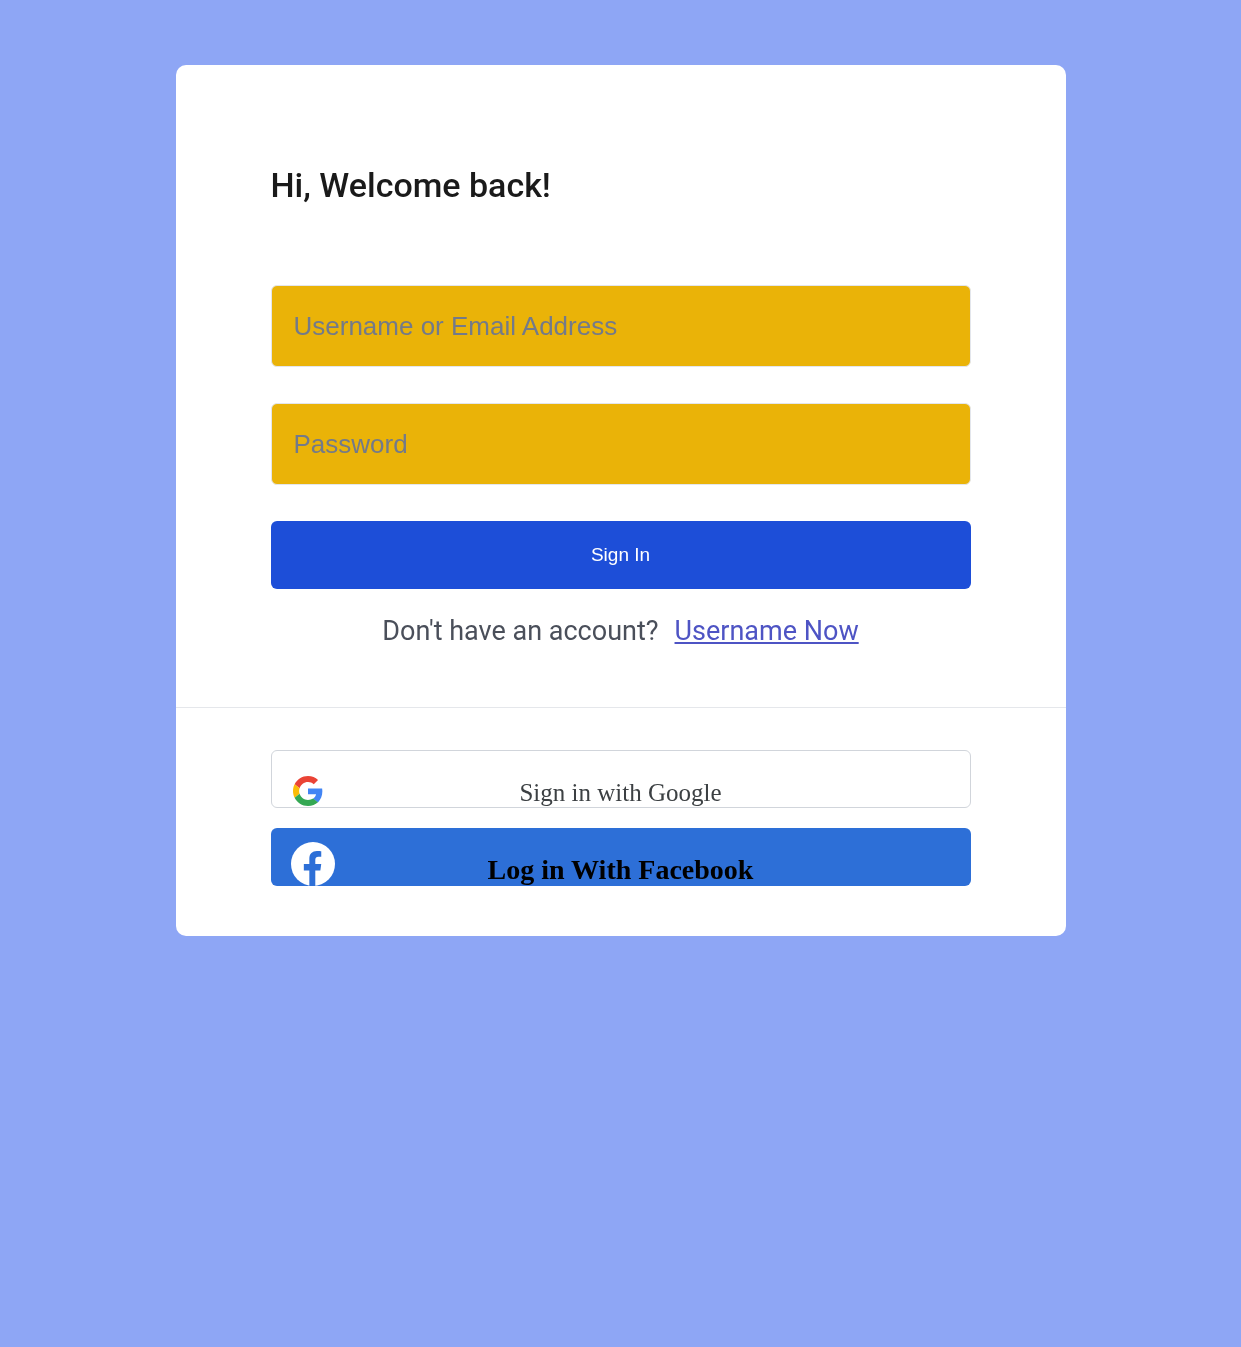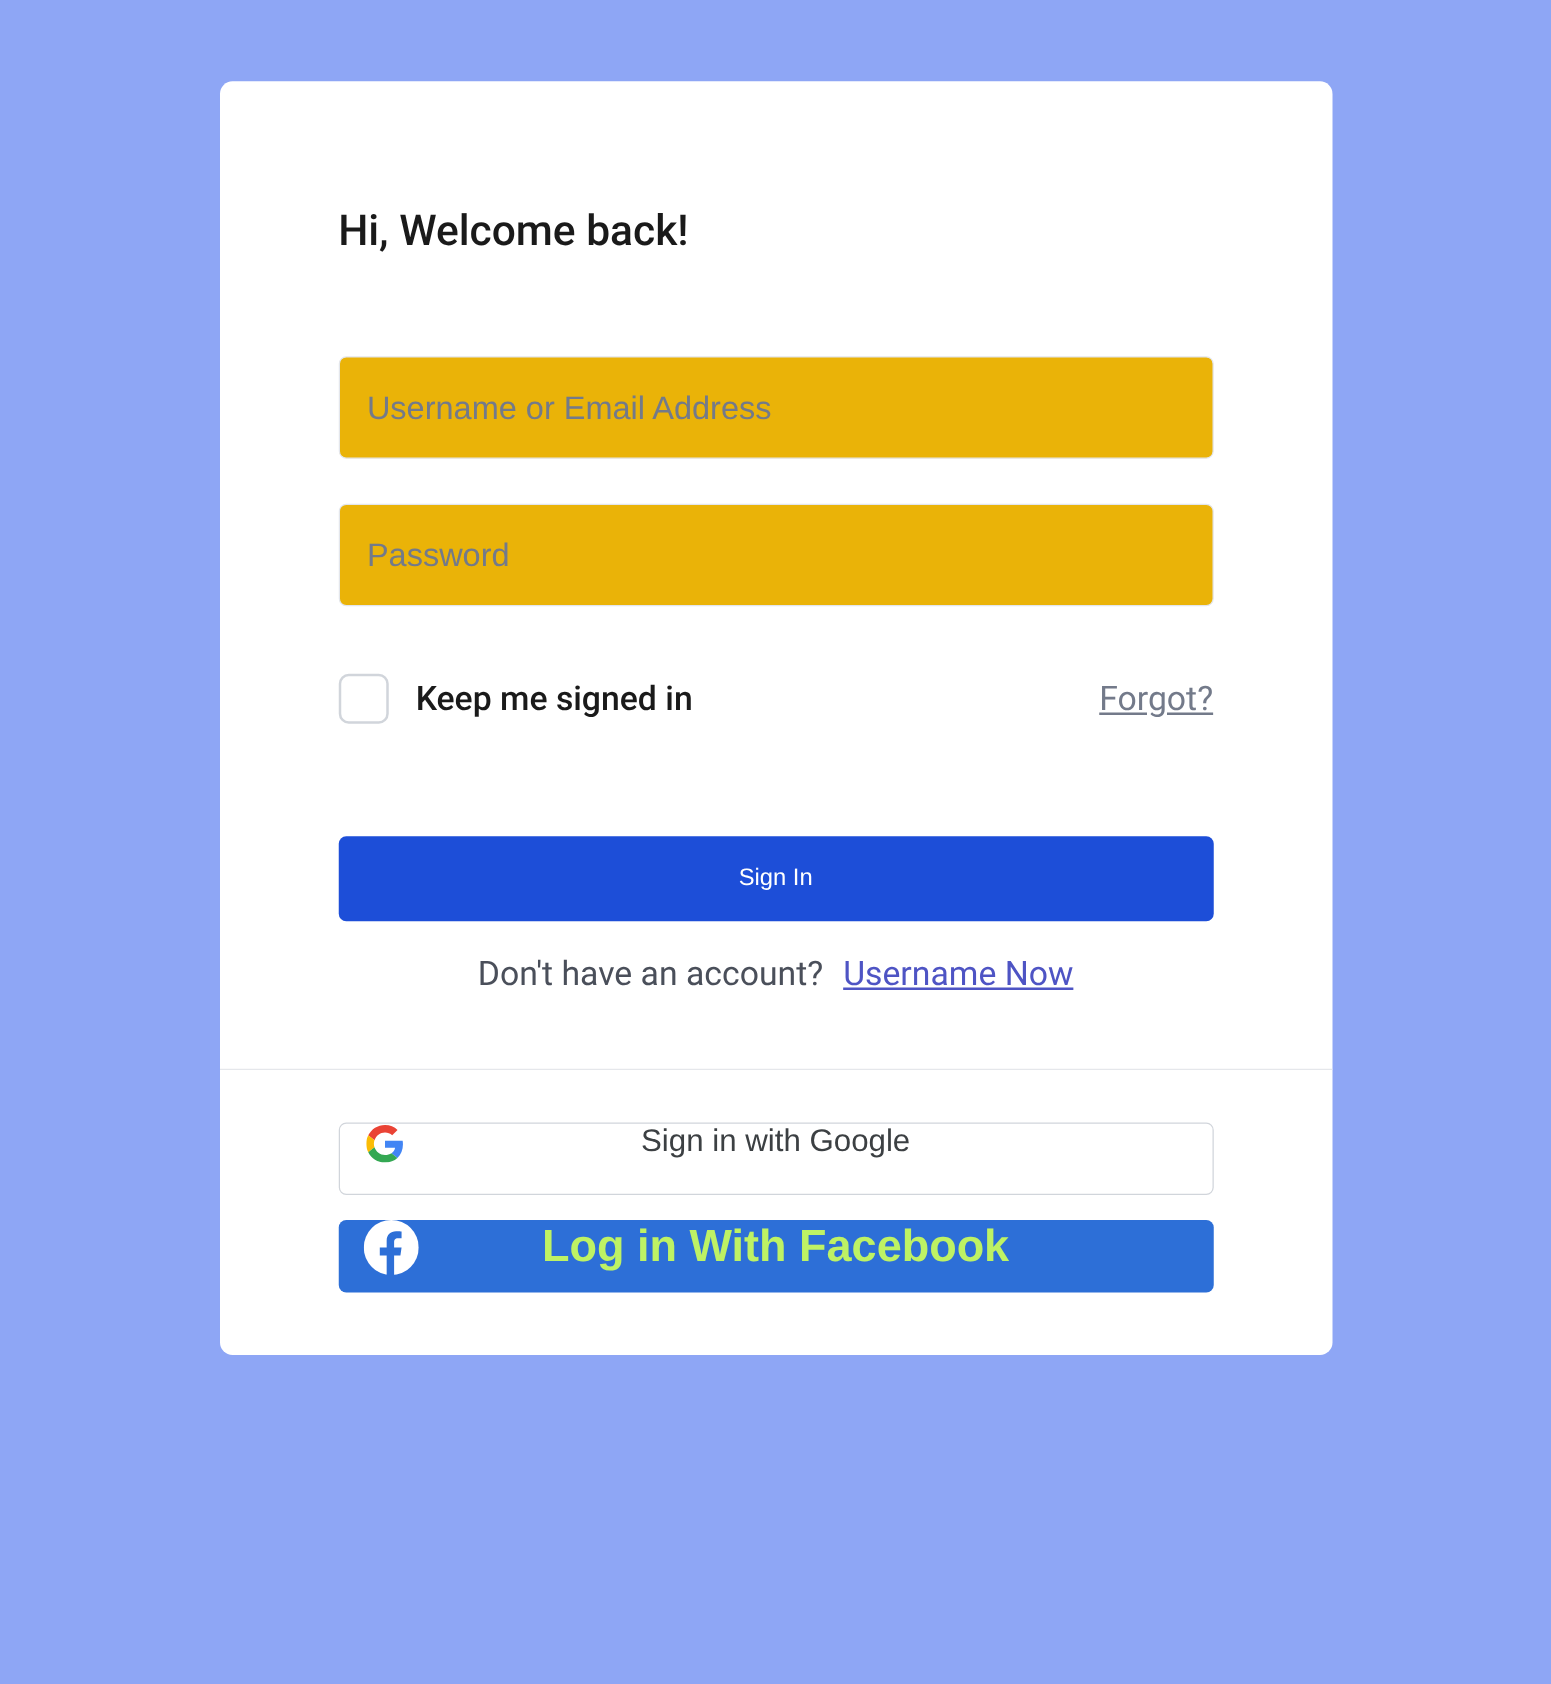--- a/index.html
+++ b/index.html
@@ -131,39 +131,40 @@
     
     .social-section {
       padding: 42px 95px 50px 95px;
     }
     
     .social-btn {
       width: 100%;
       height: 58px;
       border-radius: 6px;
       display: flex;
-      align-items: flex-start;
+      align-items: flex-end;
       cursor: pointer;
       font-size: 25px;
       position: relative;
+      font-family: Liberation Serif, serif;
     }
     
     .google-btn {
       background: #fff;
       border: 1px solid #d1d5db;
       color: #3c4043;
       margin-bottom: 20px;
     }
     
     .facebook-btn {
       background: #2d6fd7;
       border: none;
-      color: #bef264;
+      color: #000000;
       font-weight: 700;
-      font-size: 36px;
+      font-size: 28px;
     }
     
     .social-icon {
       position: absolute;
       left: 20px;
       width: 32px;
       height: 32px;
       display: flex;
       align-items: center;
       justify-content: center;
@@ -183,27 +184,20 @@
 <body>
 
 <div class="card">
   <div class="card-inner">
     <h1 class="title">Hi, Welcome back!</h1>
     
     <input type="text" class="input" placeholder="Username or Email Address" style="">
     
     <input type="password" class="input" placeholder="Password" style="">
     
-    <div class="row">
-      <div class="checkbox-group">
-        <input type="checkbox" class="checkbox" style="">
-        <label class="checkbox-label">Keep me signed in</label>
-      </div>
-      <a class="forgot">Forgot?</a>
-    </div>
     
     <button class="signin-btn">Sign In</button>
     
     <div class="register-row">
       <span class="no-account">Don't have an account?</span>
       <a class="register-link">Username Now</a>
     </div>
   </div>
 
   <div class="divider"></div>

